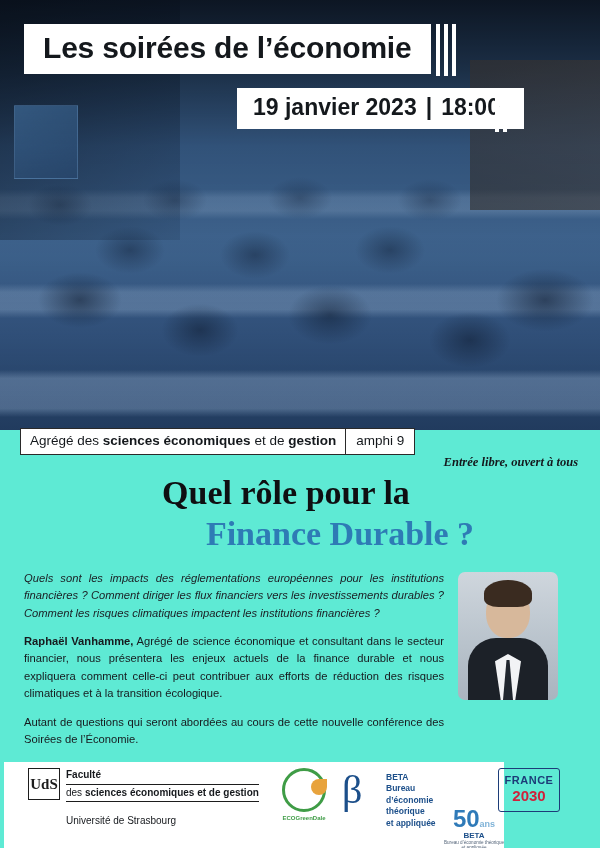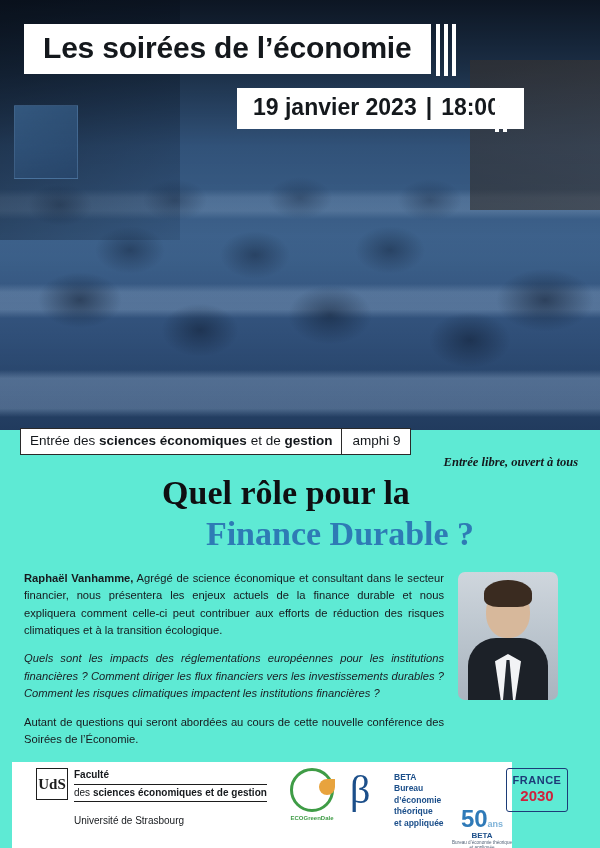--- a/index.html
+++ b/index.html
@@ -288,21 +288,21 @@
     position: absolute;
     left: 45px; bottom: 0;
     width: 10px; height: 40px;
     background: #20262e;
     clip-path: polygon(35% 0, 65% 0, 100% 100%, 0 100%);
   }
 
   
   .footer {
     position: absolute;
-    left: 12px;
+    left: 4px;
     top: 762px;
     width: 500px;
     height: 86px;
     background: #ffffff;
   }
   .logo-unistra {
     position: absolute;
     left: 24px;
     top: 6px;
     display: flex;
@@ -439,33 +439,33 @@
     <span class="date-text">19 janvier 2023</span>
     <span class="sep">|</span>
     <span class="time-text">18:00</span>
   </div>
   <div class="date-bars">
     <span></span>
     <span></span>
   </div>
 
   <div class="venue-row">
-    <div class="venue-box"><span>Entrée des </span><b>sciences économiques</b><span> et de </span><b>gestion</b></div>
+    <div class="venue-box"><span>Agrégé des </span><b>sciences économiques</b><span> et de </span><b>gestion</b></div>
     <div class="venue-amphi">amphi 9</div>
   </div>
   <div class="entry-free">Entrée libre, ouvert à tous</div>
 
   <div class="headline">
     <span class="line1">Quel rôle pour la</span>
     <span class="line2">Finance Durable ?</span>
   </div>
 
   <div class="body-wrap">
+    <p class="para italic">Quels sont les impacts des réglementations européennes pour les institutions financières ? Comment diriger les flux financiers vers les investissements durables ? Comment les risques climatiques impactent les institutions financières ?</p>
     <p class="para"><b>Raphaël Vanhamme,</b><span> Agrégé de science économique et consultant dans le secteur financier, nous présentera les enjeux actuels de la finance durable et nous expliquera comment celle-ci peut contribuer aux efforts de réduction des risques climatiques et à la transition écologique.</span></p>
-    <p class="para italic">Quels sont les impacts des réglementations européennes pour les institutions financières ? Comment diriger les flux financiers vers les investissements durables ? Comment les risques climatiques impactent les institutions financières ?</p>
     <p class="para">Autant de questions qui seront abordées au cours de cette nouvelle conférence des Soirées de l’Économie.</p>
   </div>
 
   <div class="portrait">
     <div class="body"></div>
     <div class="shirt"></div>
     <div class="tie"></div>
     <div class="head"></div>
     <div class="hair"></div>
   </div>

